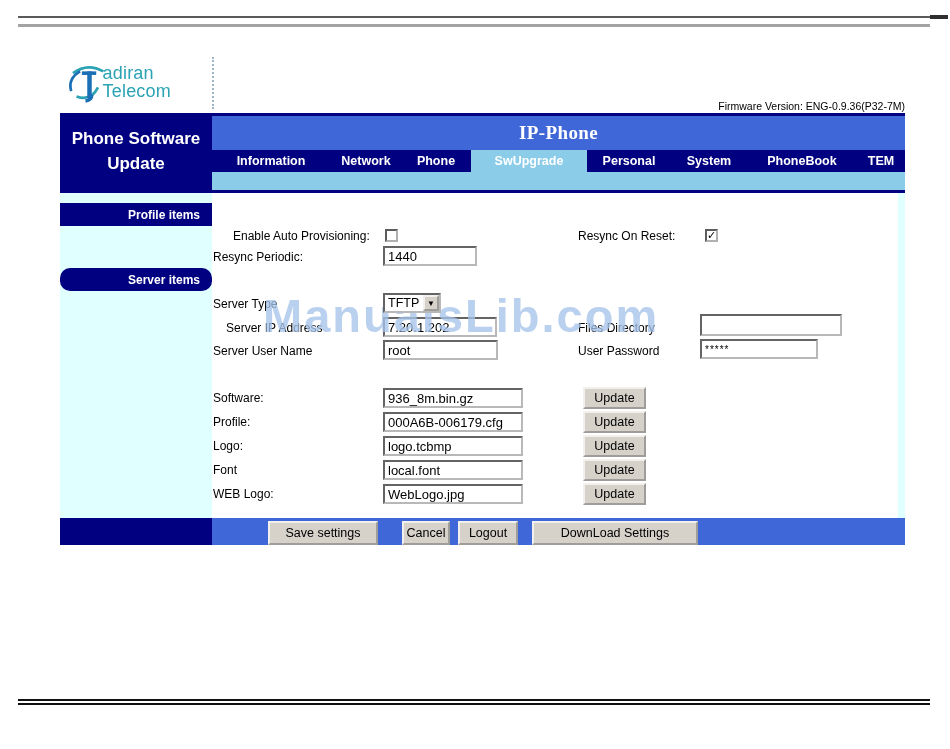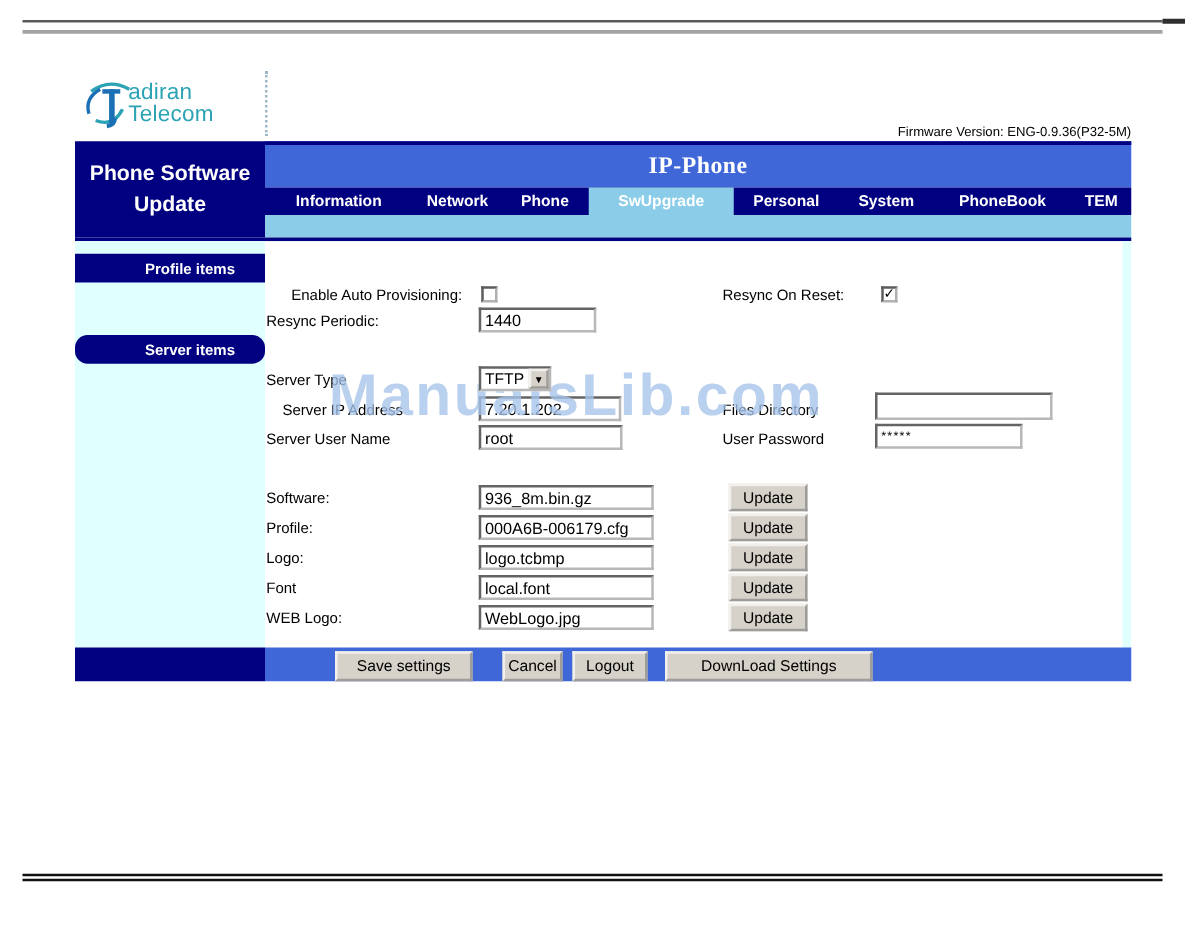--- a/index.html
+++ b/index.html
@@ -40,21 +40,21 @@
     color:#fff;font-weight:bold;font-size:12.5px;white-space:nowrap;cursor:pointer;}
   .tab.active{background:var(--skyblue);}
   .sub-strip{left:212px;top:172px;width:693px;height:18px;background:var(--skyblue);}
   .header-sep{left:60px;top:190px;width:845px;height:3px;background:var(--navy);}
 
   
   .content-bg{left:60px;top:193px;width:845px;height:325px;background:#fff;}
   .sidebar-body{left:60px;top:193px;width:152px;height:325px;background:var(--pale-cyan);}
   .right-strip{left:898px;top:193px;width:7px;height:325px;background:var(--pale-cyan);}
   .section-bar{left:60px;width:152px;height:23px;background:var(--navy);color:#fff;
-    font-weight:bold;font-size:12px;display:flex;align-items:center;justify-content:flex-end;padding-right:24px;}
+    font-weight:bold;font-size:12px;display:flex;align-items:center;justify-content:flex-end;padding-right:12px;}
   .sec-profile{top:203px;} .sec-server{top:268px;border-radius:10px;} .sec-firmware{top:363px;}
 
   
   .footer-navy{left:60px;top:518px;width:152px;height:27px;background:var(--navy);}
   .footer-blue{left:212px;top:518px;width:693px;height:27px;background:var(--band-blue);}
 
   
   .lbl{font-size:12px;white-space:nowrap;}
   .tbox{border:2px inset #b8b8b8;background:#fff;font-family:"Liberation Sans","DejaVu Sans",sans-serif;
     font-size:13px;padding:1px 3px;outline:none;}
@@ -92,21 +92,21 @@
         <path d="M14 40 Q30 46 38 30" stroke="#2BA3B4" stroke-width="3"></path>
         <rect x="20" y="12" width="16" height="4" fill="#1A6FB5"></rect>
         <rect x="26" y="12" width="5" height="30" fill="#1A6FB5"></rect>
         <path d="M31 38 Q31 44 24 45" stroke="#1A6FB5" stroke-width="4"></path>
       </g>
     </svg>
     <span class="logo-text">adiran Telecom</span>
   </div>
   <div class="abs logo-dots"></div>
 
-  <div class="abs fw-version">Firmware Version: ENG-0.9.36(P32-5M)</div>
+  <div class="abs fw-version">Firmware Version: ENG-0.9.36(P32-7M)</div>
 
   <div class="abs sidebar-header">Phone Software Update</div>
   <div class="abs ip-band">
     <span class="ip-band-title">IP-Phone</span>
   </div>
 
   <div class="abs tab-row">
     <div class="tab" style="left:12px;width:94px;">Information</div>
     <div class="tab" style="left:119px;width:70px;">Network</div>
     <div class="tab" style="left:198px;width:52px;">Phone</div>

